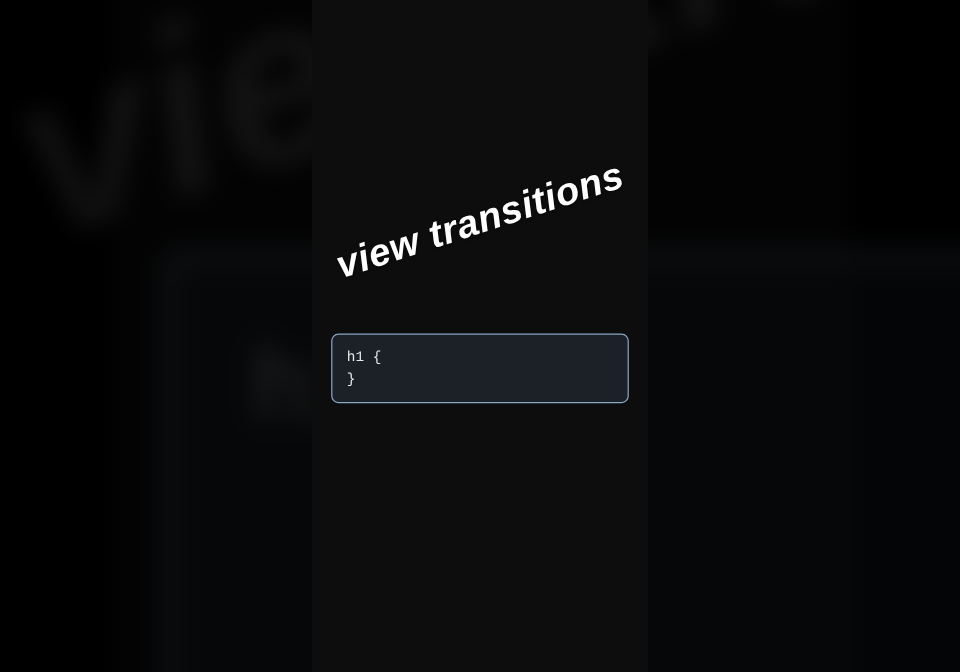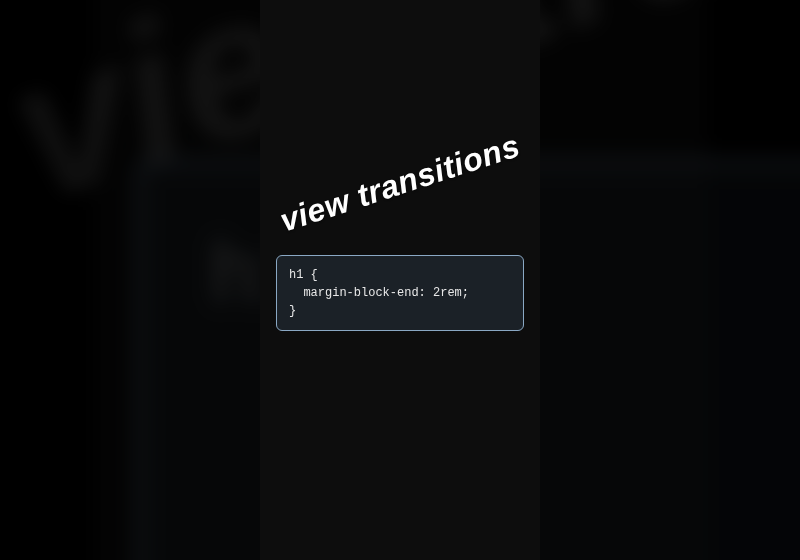--- a/index.html
+++ b/index.html
@@ -69,20 +69,21 @@
     }
     .code-block {
       position: absolute;
       background: #1b2127;
       border: 1.5px solid #8aa8c4;
       border-radius: 6px;
       padding: 10px 12px;
       font-family: "Menlo", "Consolas", "Courier New", monospace;
       color: #e8e8e8;
       line-height: 1.5;
+      margin-top: 23px;
     }
     .code-fg {
       top: 255px;
       left: 50%;
       transform: translateX(-50%);
       width: 248px;
       font-size: 12px;
       z-index: 11;
     }
     .code-bg {
@@ -114,16 +115,15 @@
       <div class="code-line-indent">rot</div>
 
     </div>
   </div>
 </div>
 
 <div class="center-panel">
   <div class="heading-text heading-foreground">view transitions</div>
   <div class="code-block code-fg">
     <div>h1 {</div>
-    <div class="code-line-indent">margin-block-end: 2rem;</div>
     <div>}</div>
   </div>
 </div>
 
 </body></html>

